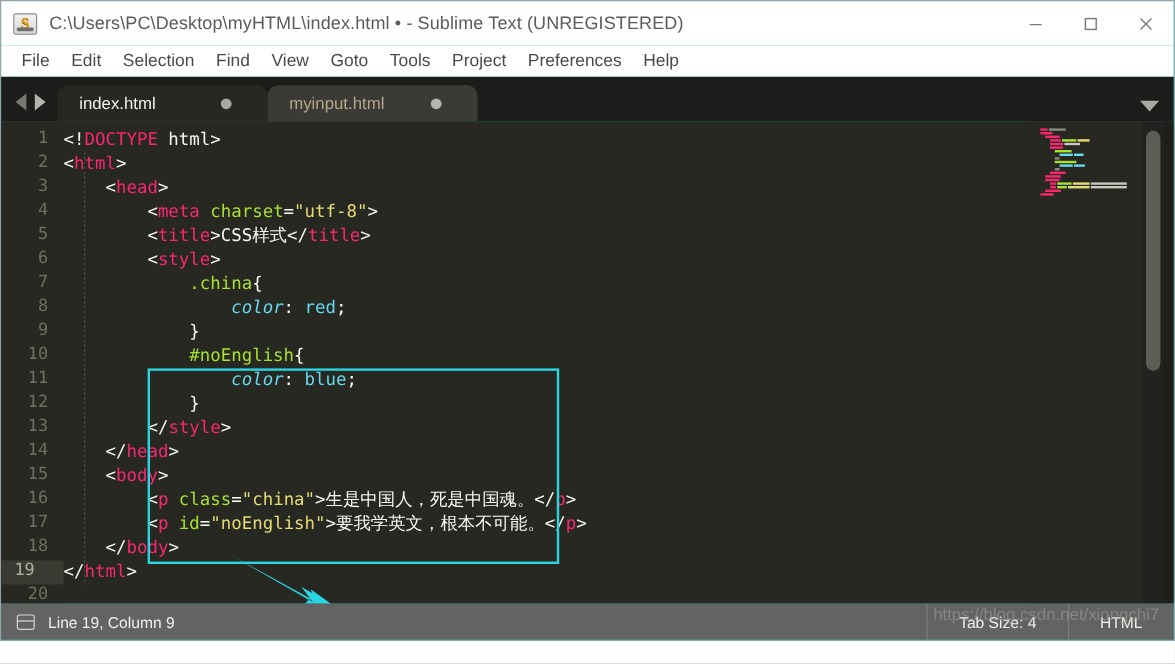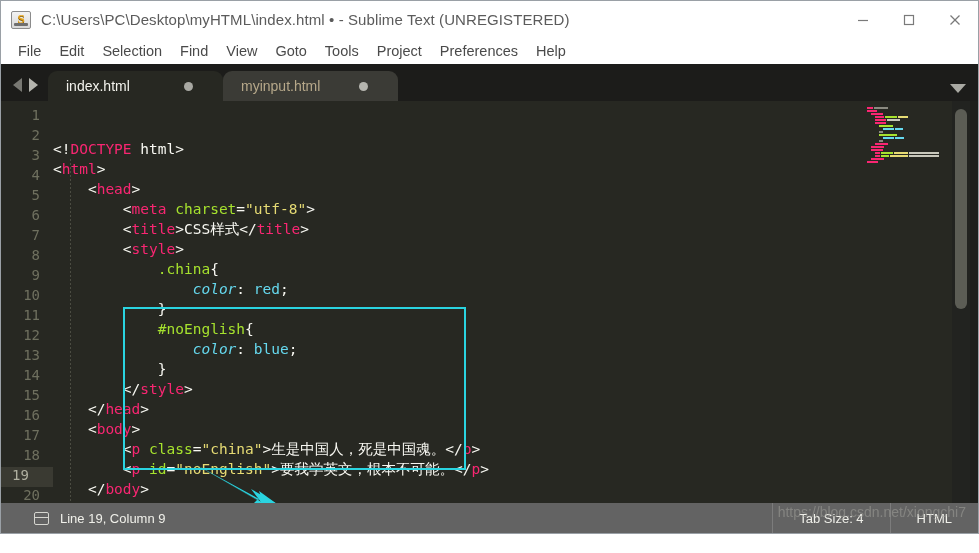--- a/index.html
+++ b/index.html
@@ -120,21 +120,21 @@
   }
   .gline {
     height: 20px; line-height: 20px;
     padding-right: 13px;
     font: 14px "DejaVu Sans Mono", monospace;
     color: #6f705f;
   }
   .gline.cur { background: #3a3a32; color: #b0b0a0; text-align: center; }
   .code {
     flex: 1 1 auto; position: relative;
-    padding-top: 6px; overflow: hidden; margin-top: 32px;
+    padding-top: 6px; overflow: hidden;
   }
   .cline {
     height: 20px; line-height: 20px;
     font: 14.5px/20px "DejaVu Sans Mono", monospace;
     white-space: pre; color: #f8f8f2;
   }
   
   .code::before {
     content: ""; position: absolute;
     left: 17px; top: 26px; width: 1px; height: 360px;
@@ -180,21 +180,21 @@
   .edge-strip {
     position: absolute; right: 0; top: 0; width: 8px; height: 100%;
     background: #1e1f1b;
   }
 
   
   .statusbar {
     height: 30px; flex: 0 0 30px;
     background: #636363;
     display: flex; align-items: center;
-    position: relative; color: #f0f0ea; padding-left: 20px;
+    position: relative; color: #f0f0ea;
   }
   .sb-icon {
     width: 15px; height: 13px; margin-left: 13px; margin-right: 11px;
     border: 1.5px solid #d6d6d0; border-radius: 2px;
     position: relative; flex: 0 0 auto;
   }
   .sb-icon::after {
     content: ""; position: absolute; left: 0; right: 0; top: 4px;
     height: 1.5px; background: #d6d6d0;
   }

